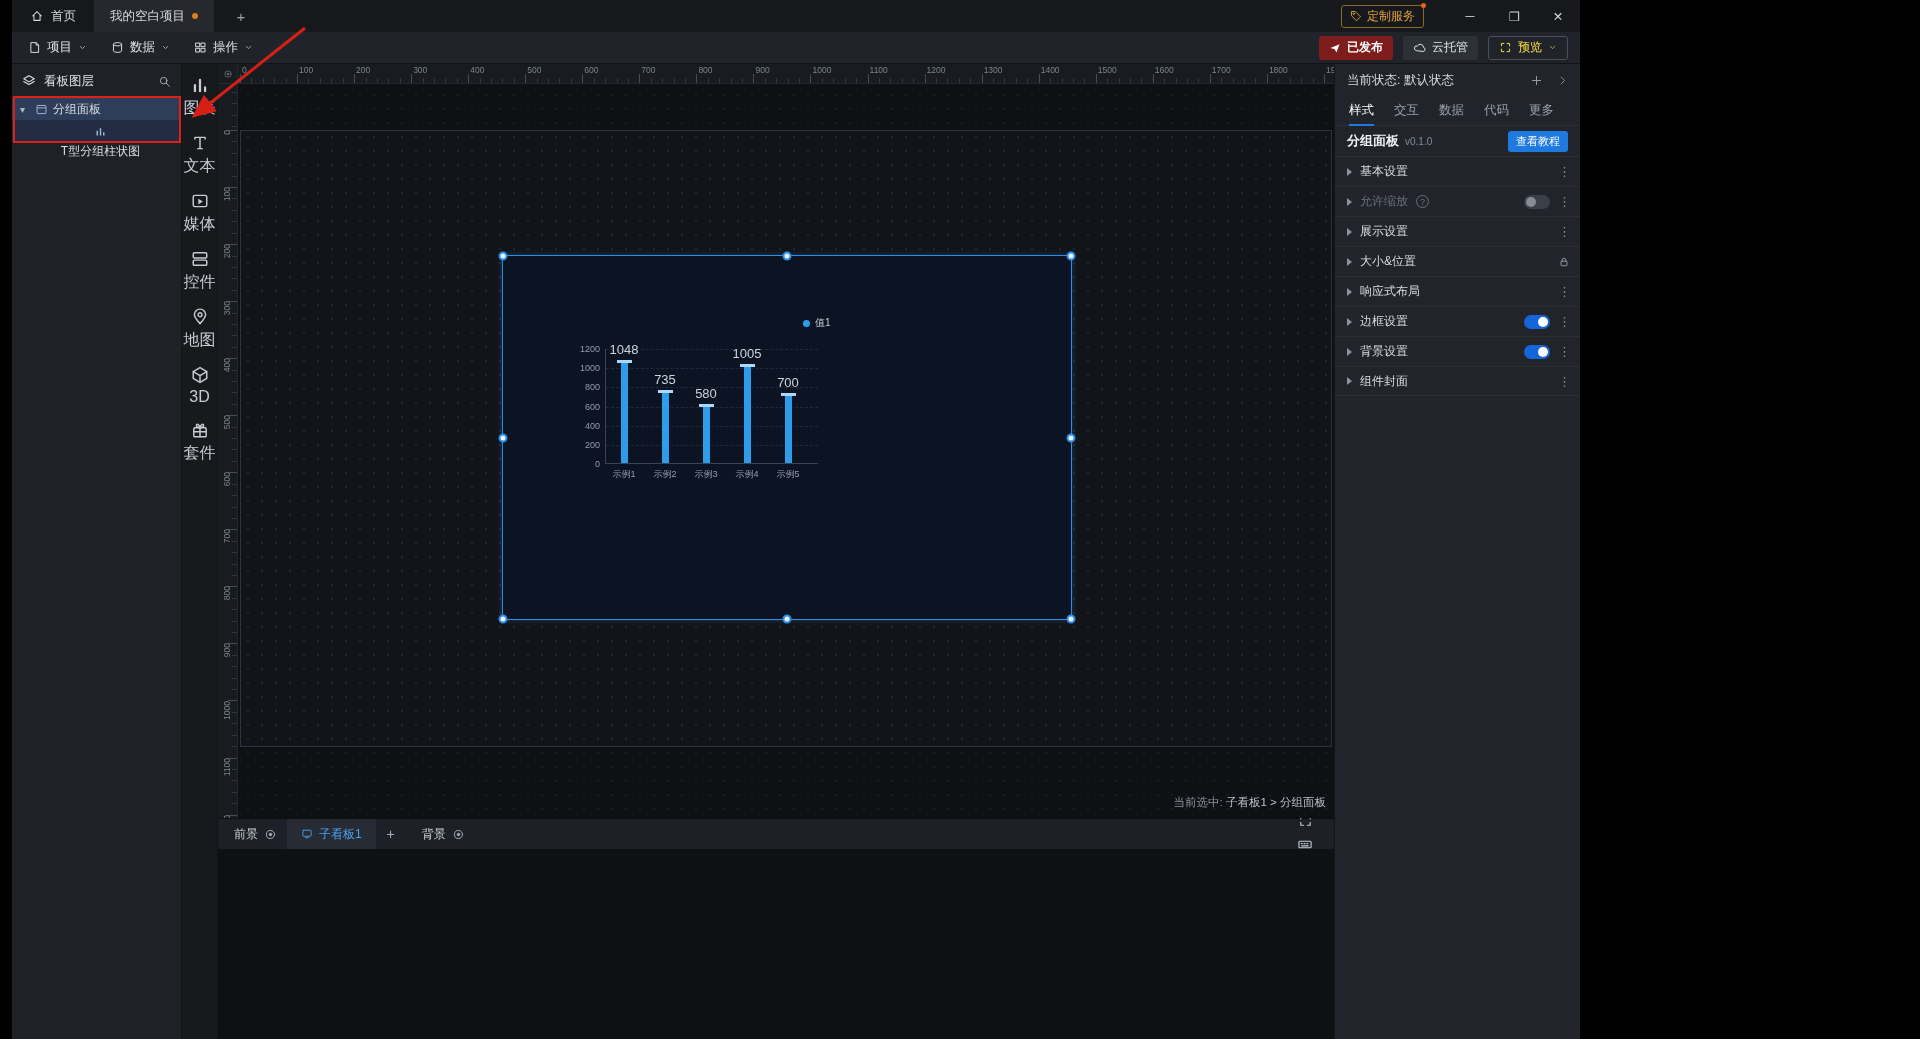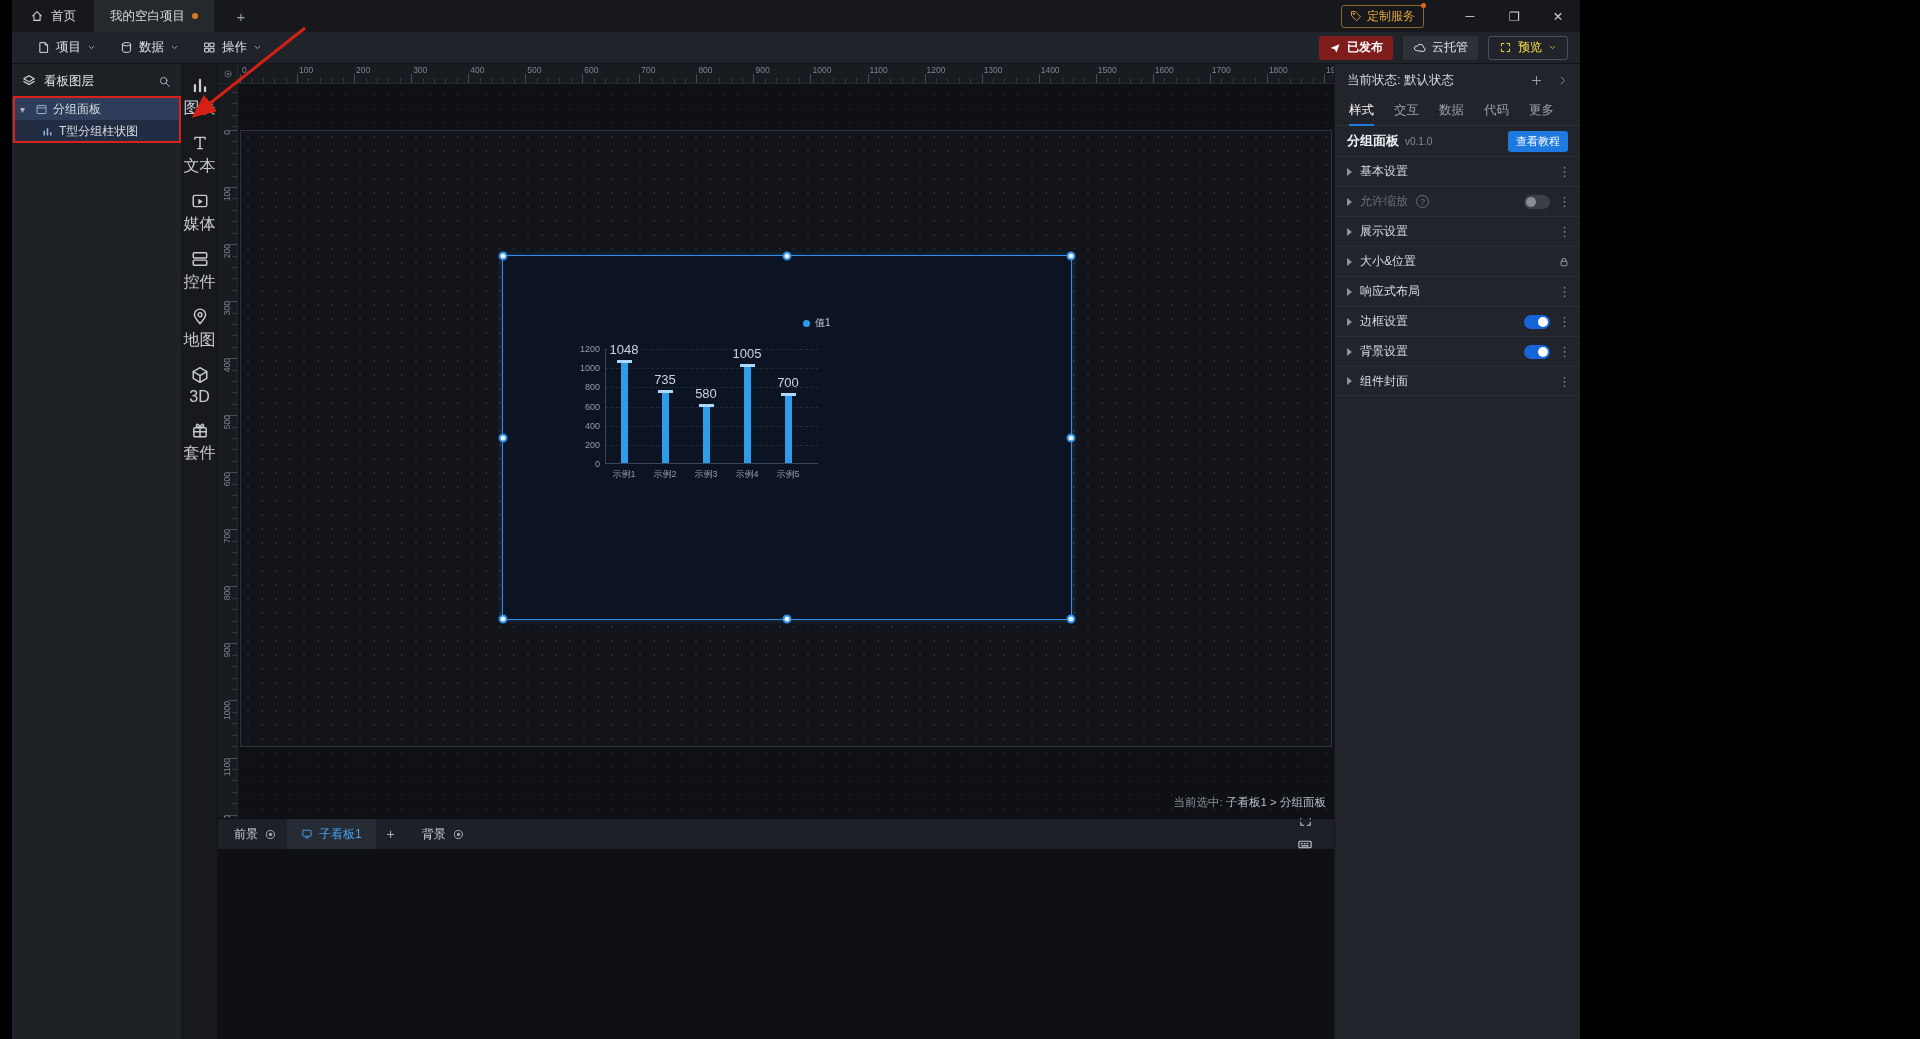--- a/index.html
+++ b/index.html
@@ -14,37 +14,37 @@
   .tt-home { display:flex; align-items:center; gap:7px; padding:0 18px; height:100%; }
   .tt-tab  { display:flex; align-items:center; gap:7px; padding:0 16px; height:100%; background:#25282d; }
   .tt-dot  { width:6px; height:6px; border-radius:50%; background:#e07b24; }
   .tt-plus { margin-left:16px; color:#9aa1a9; font-size:15px; width:22px; text-align:center; }
   .tt-right{ margin-left:auto; display:flex; align-items:center; }
   .badge   { display:flex; align-items:center; gap:5px; border:1px solid #8a6a2c; border-radius:3px; padding:2px 8px; color:#e2a43f; font-size:12px; position:relative; margin-right:24px; }
   .badge .sup { position:absolute; top:-3px; right:-3px; width:5px; height:5px; border-radius:50%; background:#e2641f; }
   .winbtn  { width:44px; height:32px; display:flex; align-items:center; justify-content:center; color:#ccd1d7; }
 
   
-  .menubar { height:32px; background:#20242a; display:flex; align-items:center; padding-left:13px; border-bottom:1px solid #111317; }
+  .menubar { height:32px; background:#20242a; display:flex; align-items:center; padding-left:4px; border-bottom:1px solid #111317; }
   .mi { display:flex; align-items:center; gap:6px; padding:0 12px; height:100%; font-size:12.5px; color:#dde1e6; }
   .mb-right { margin-left:auto; display:flex; align-items:center; gap:10px; margin-right:12px; }
   .btn { height:24px; border-radius:3px; display:flex; align-items:center; gap:6px; padding:0 10px; font-size:12px; color:#fff; }
   .btn.pub   { background:#7f1d1d;font-weight:bold; }
   .btn.cloud { background:#2c3138; color:#e3e7ec; }
   .btn.prev  { border:1px solid #4a515b; color:#fde047; }
 
   
   .main { display:flex; height:975px; }
 
   .layers { width:170px; background:#1e2227; border-right:1px solid #14161a; display:flex; flex-direction:column; }
   .layers-head { height:34px; display:flex; align-items:center; gap:8px; padding:0 10px; color:#dfe3e8; font-size:12.5px; }
   .layers-head .search { margin-left:auto; color:#aab0b8; }
   .tree-row { height:22px; display:flex; align-items:center; font-size:12px; color:#d7dce2; padding-left:8px; gap:5px; }
   .tree-row.sel  { background:#2d3d5a; }
-  .tree-row.sel2 { background:#222c42; }
+  .tree-row.sel2 { background:#222c42;flex-direction:column; }
   .caret { color:#aeb5bd; font-size:10px; width:10px; }
   .tree-indent { width:16px; }
   .ticon svg { width:13px; height:13px; stroke:#9fb6d4; fill:none; stroke-width:1.2; }
 
   .toolbox { width:36px; background:#17191d; border-right:1px solid #101215; display:flex; flex-direction:column; align-items:center; padding-top:4px; }
   .tool { display:flex; flex-direction:column; align-items:center; gap:4px; color:#c7ccd2; font-size:16px; padding:8px 0 7px; width:100%; }
   .tool svg { width:18px; height:18px; stroke:#c7ccd2; fill:none; stroke-width:1.3; stroke-linecap:round; stroke-linejoin:round; }
 
   .canvas-col { flex:1; min-width:0; display:flex; flex-direction:column; background:#14171c; }
   .ruler-row { height:20px; display:flex; }

